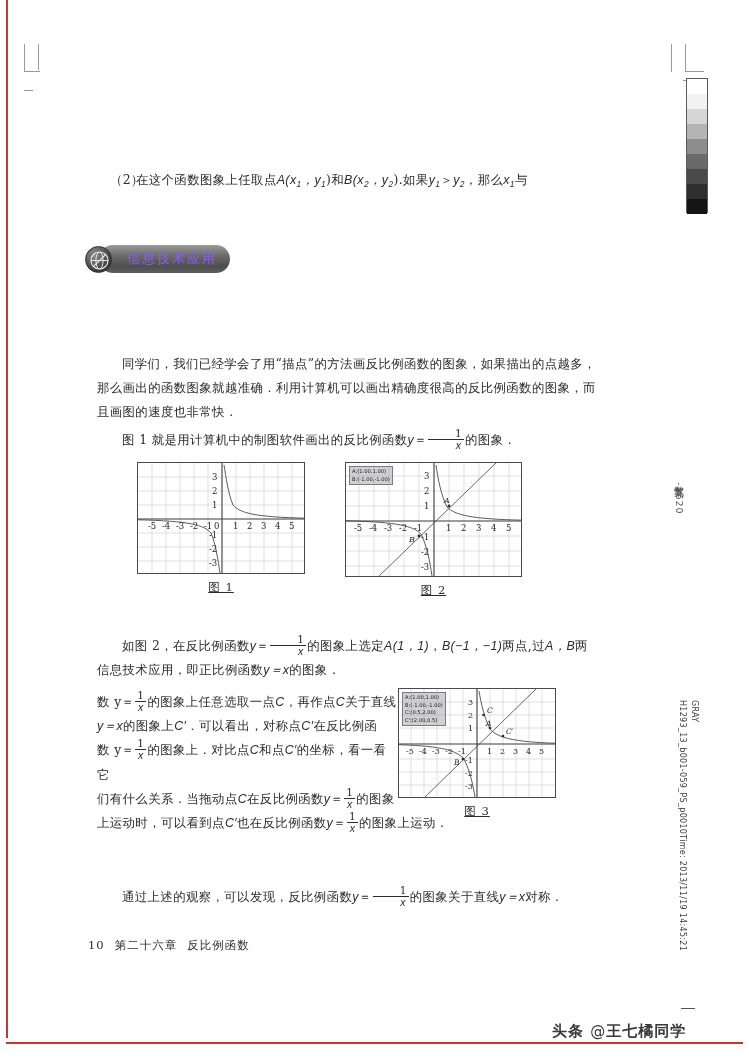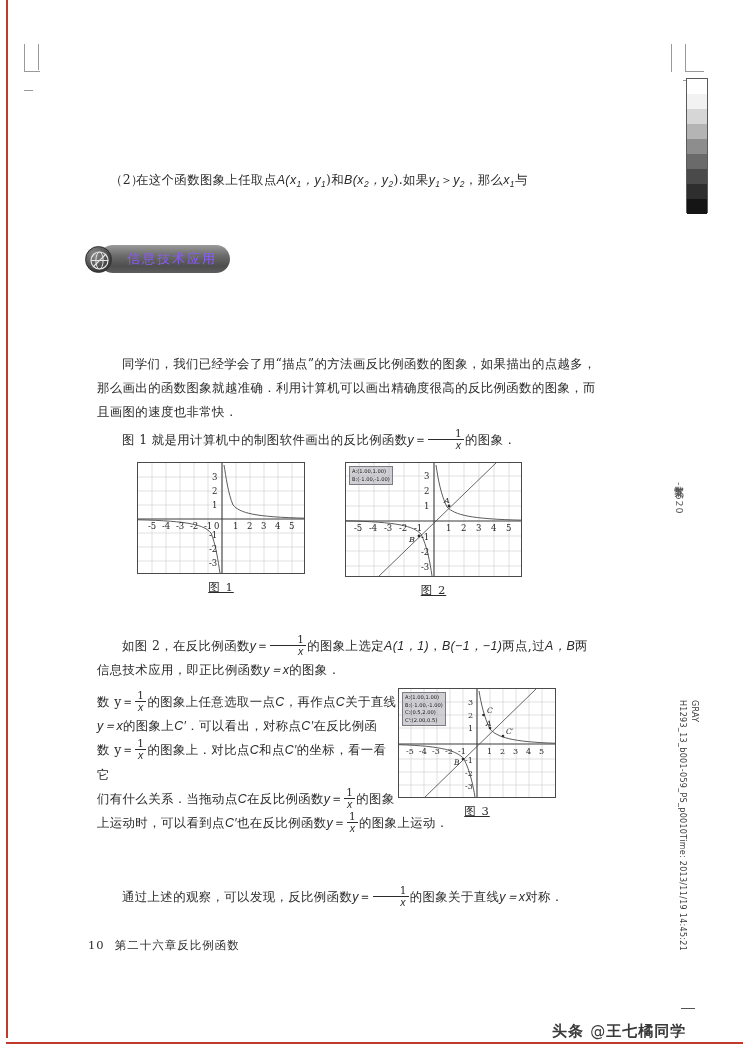--- a/index.html
+++ b/index.html
@@ -113,21 +113,21 @@
     border:1px solid #7b7b82;
     padding:1px 2px;
     font-family:"DejaVu Sans", sans-serif;
     font-size:5.2px; line-height:1.45; color:#1a1a1a;
     white-space:nowrap;
   }
 
   
   #page-footer { position:absolute; left:88px; top:938px; font-size:11.5px; color:#2b2b2b; letter-spacing:1px; }
   #page-number { margin-right:10px; }
-  #chapter-name { }
+  #chapter-name { margin-right:10px; }
 
   
   #watermark {
     position:absolute; left:552px; top:1022px;
     font-family:"DejaVu Sans", sans-serif;
     font-size:15px; color:#3a3a3a; font-weight:bold; letter-spacing:1px;
     white-space:nowrap;
   }
   #watermark .wm-at { font-weight:normal; }
 </style>

